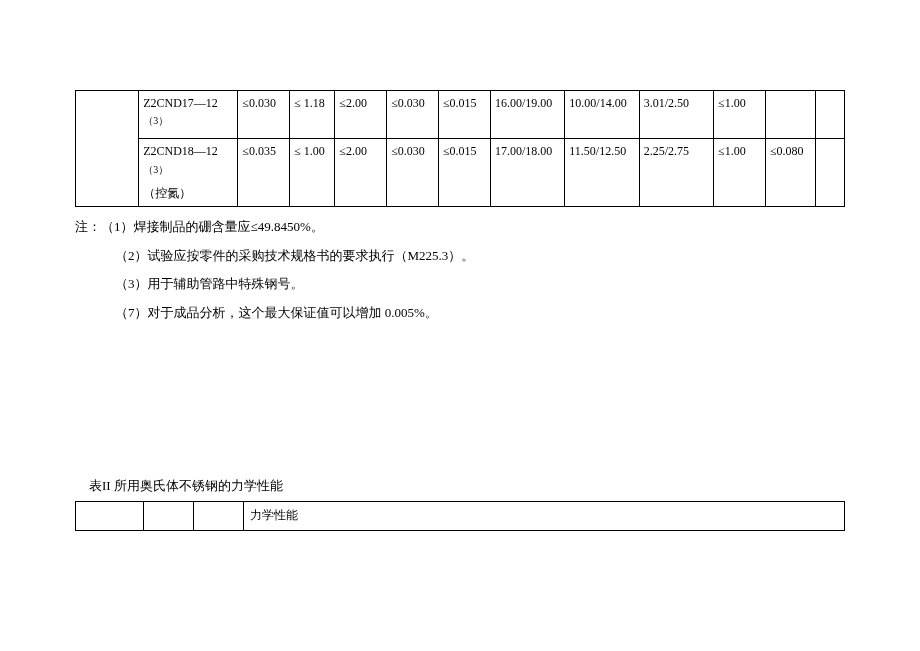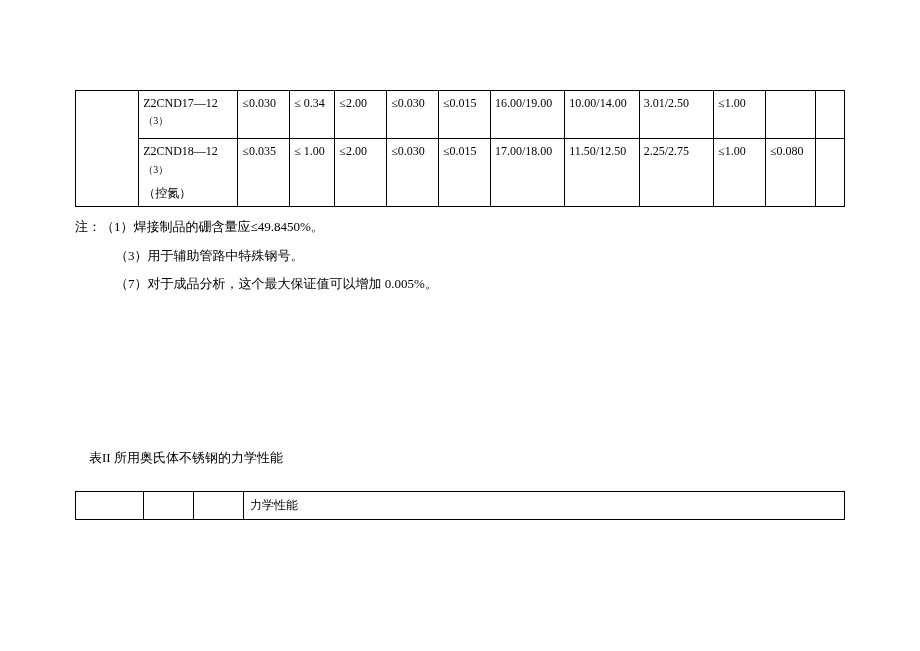--- a/index.html
+++ b/index.html
@@ -50,21 +50,21 @@
       padding-left: 0;
     }
     .note-line {
       padding-left: 40px;
     }
     .gap {
       height: 150px;
     }
     .table2-caption {
       padding-left: 14px;
-      margin-bottom: 24px;
+      margin-bottom: 6px;
     }
     .table2 .c2-a { width: 68px; }
     .table2 .c2-b { width: 50px; }
     .table2 .c2-c { width: 50px; }
     .table2 .c2-d { width: auto; }
     .table2 td {
       padding: 4px 6px;
     }
   </style>
 </head>
@@ -88,21 +88,21 @@
       <col class="c-tail">
       <col class="c-end">
     </colgroup>
     <tbody>
       <tr>
         <td rowspan="2"></td>
         <td>
           <span>Z2CND17—1</span><span>2</span><sup>（3）</sup><span></span>
         </td>
         <td>≤0.030</td>
-        <td>≤ 0.34</td>
+        <td>≤ 1.18</td>
         <td>≤2.00</td>
         <td>≤0.030</td>
         <td>≤0.015</td>
         <td>16.00/19.00</td>
         <td>10.00/14.00</td>
         <td>3.01/2.50</td>
         <td>≤1.00</td>
         <td></td>
         <td></td>
       </tr>
@@ -122,20 +122,21 @@
         <td>≤0.080</td>
         <td></td>
       </tr>
     </tbody>
   </table>
 
   <div class="notes">
     <div class="note-line-first">
       <span>注：</span><span>（1）焊接制品的硼含量应≤49.8450%。</span>
     </div>
+    <div class="note-line">（2）试验应按零件的采购技术规格书的要求执行（M225.3）。</div>
     <div class="note-line">（3）用于辅助管路中特殊钢号。</div>
     <div class="note-line">（7）对于成品分析，这个最大保证值可以增加 0.005%。</div>
   </div>
 
   <div class="gap"></div>
 
   <div class="table2-caption">表II 所用奥氏体不锈钢的力学性能</div>
 
   <table class="table2">
     <colgroup>

